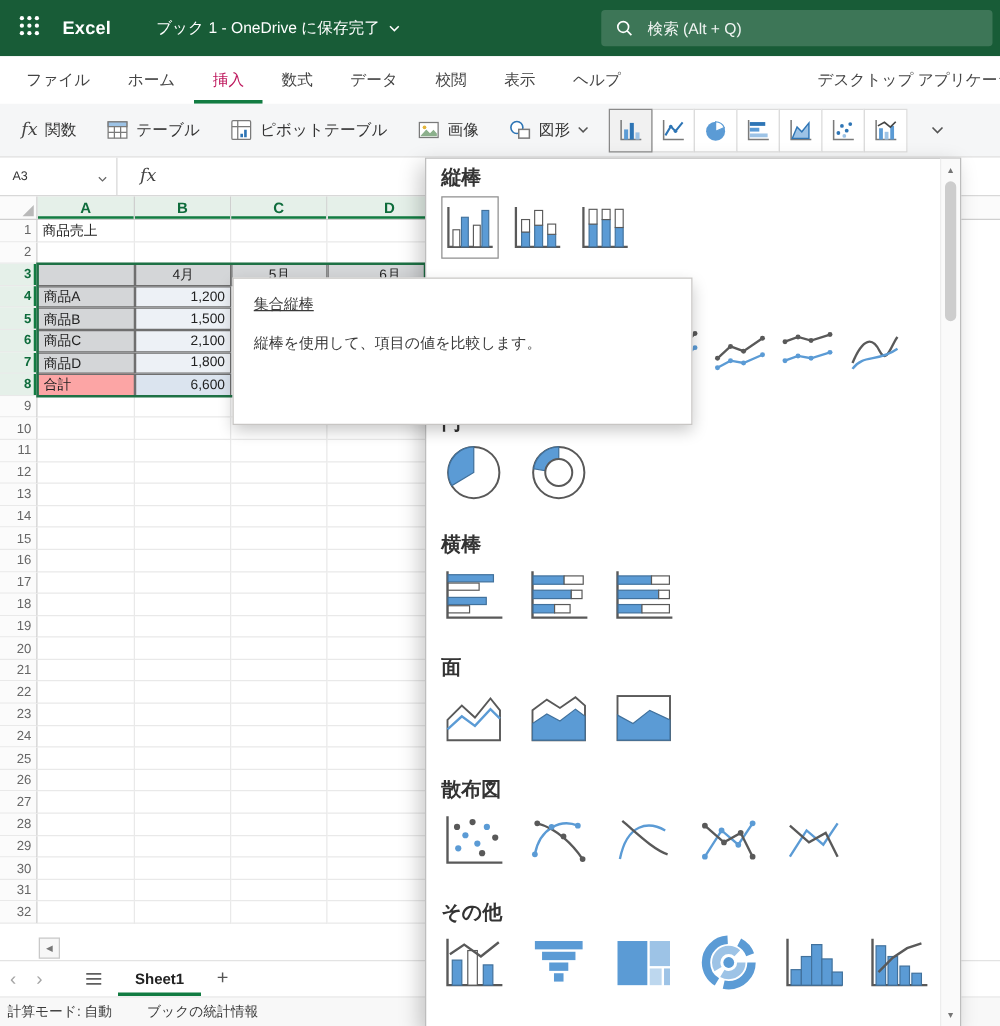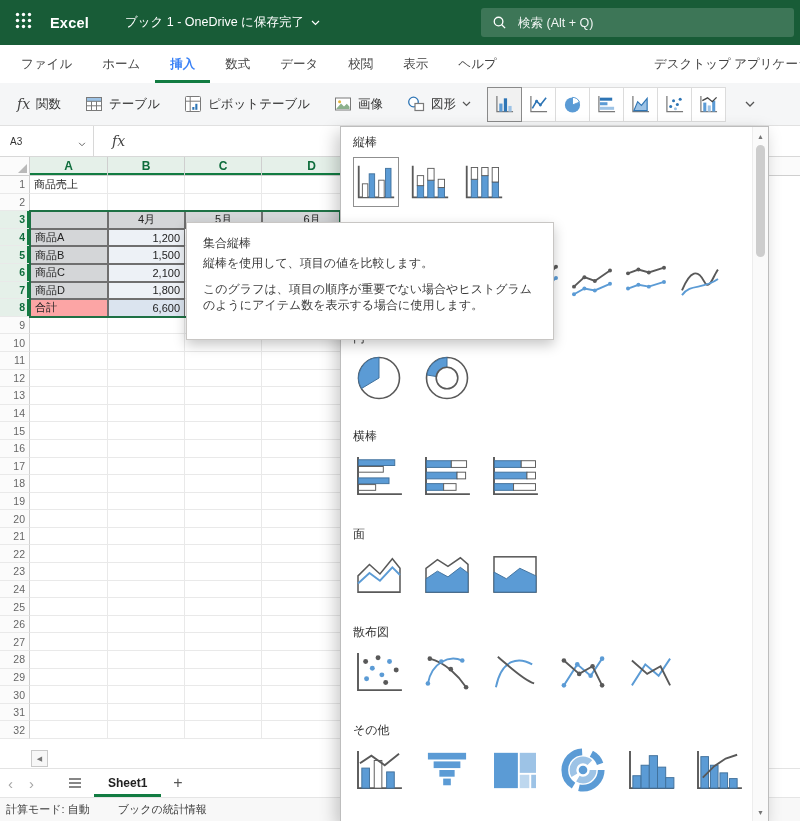--- a/index.html
+++ b/index.html
@@ -12,21 +12,21 @@
   .app-name{font-size:14.5px;font-weight:bold;margin:0 22px 0 4px;letter-spacing:.2px;}
   .doc-title{font-size:12.5px;display:flex;align-items:center;gap:7px;margin-left:14px;white-space:nowrap;}
   .search-box{position:absolute;left:481px;top:8px;width:313px;height:29px;background:rgba(255,255,255,.16);border-radius:3px;display:flex;align-items:center;gap:9px;padding:0 11px;box-sizing:border-box;}
   .search-box input{background:transparent;border:none;outline:none;color:#fff;font-size:12.5px;width:100%;font-family:inherit;}
   .search-box input::placeholder{color:rgba(255,255,255,.92);}
 
   
   .ribbon-tabs{position:absolute;top:45px;left:0;right:0;height:38px;background:#fff;display:flex;align-items:stretch;padding-left:6px;font-size:12.5px;color:#444;z-index:2;}
   .tab-list{display:flex;align-items:stretch;}
   .ribbon-tab{padding:0 15px;display:flex;align-items:center;cursor:pointer;white-space:nowrap;}
-  .ribbon-tab.active{color:#3b82f6;font-weight:bold;box-shadow:inset 0 -3px 0 #127C42;}
+  .ribbon-tab.active{color:#be185d;font-weight:normal;box-shadow:inset 0 -3px 0 #127C42;}
   .ribbon-right{margin-left:auto;display:flex;align-items:center;white-space:nowrap;overflow:hidden;max-width:146px;min-width:146px;color:#444;cursor:pointer;}
 
   
   .toolbar{position:absolute;top:83px;left:0;right:0;height:43px;background:#f5f6f7;border-bottom:1px solid #e1e1e1;display:flex;align-items:center;gap:10px;padding-left:10px;font-size:12.5px;color:#333;box-sizing:border-box;z-index:2;}
   .tb-btn{display:flex;align-items:center;gap:6px;padding:6px 7px;border-radius:2px;cursor:pointer;white-space:nowrap;}
   .fx-glyph{font-family:"DejaVu Serif","Liber ation Serif",serif;font-style:italic;font-size:14px;color:#444;}
   .chart-strip{display:flex;align-items:center;}
   .mini{width:33px;height:33px;border:1px solid #dcdcdc;background:#fff;display:flex;align-items:center;justify-content:center;margin-left:-1px;cursor:pointer;}
   .mini.pressed{border:1px solid #8a8a8a;background:#f1f1f1;position:relative;z-index:1;}
   .strip-chevron{margin-left:5px;cursor:pointer;display:flex;align-items:center;padding:4px;}
@@ -64,34 +64,34 @@
   .sheet-menu-btn{display:flex;align-items:center;padding:0 12px;margin-left:14px;cursor:pointer;}
   .sheet-tab{display:flex;align-items:center;padding:0 14px;font-size:12px;font-weight:bold;color:#222;box-shadow:inset 0 -3px 0 #127C42;cursor:pointer;}
   .add-sheet{display:flex;align-items:center;padding:0 12px;font-size:16px;color:#555;cursor:pointer;}
   .status-bar{position:absolute;top:797px;left:0;width:800px;height:24px;background:#f8f8f8;border-top:1px solid #e5e5e5;display:flex;align-items:center;gap:28px;padding-left:6px;font-size:11px;color:#3b3b3b;box-sizing:border-box;}
   .status-item{cursor:pointer;}
 
   
   .chart-dropdown{position:absolute;left:340px;top:126px;width:429px;height:696px;background:#fff;border:1px solid #bdbdbd;box-shadow:-4px 6px 16px rgba(0,0,0,.22);box-sizing:border-box;display:flex;z-index:30;}
   .menu-content{flex:1;padding:8px 0 0 12px;overflow:hidden;}
   .menu-section{margin-bottom:26px;}
-  .menu-title{font-size:12px;font-weight:normal;color:#333;line-height:15px;margin-bottom:7px;}
+  .menu-title{font-size:16px;font-weight:bold;color:#333;line-height:15px;margin-bottom:7px;}
   .menu-icons{display:flex;gap:8px;}
   .menu-section.wide .menu-icons{gap:16px;}
   .menu-icon{width:46px;height:50px;display:flex;align-items:center;justify-content:center;border:1px solid transparent;box-sizing:border-box;cursor:pointer;}
   .menu-section.wide .menu-icon{width:52px;}
   .menu-icon.selected{border:1px solid #8f8f8f;background:#fff;}
   .menu-scrollbar{width:15px;border-left:1px solid #ededed;background:#fafafa;position:relative;}
   .sb-arrow{position:absolute;left:0;width:15px;height:14px;display:flex;align-items:center;justify-content:center;color:#757575;font-size:7px;cursor:pointer;}
   .sb-up{top:2px;} .sb-down{bottom:2px;}
   .sb-thumb{position:absolute;left:3px;top:18px;width:9px;height:112px;background:#cdcdcd;border-radius:5px;cursor:pointer;}
 
   
   .tooltip{position:absolute;left:186px;top:222px;width:368px;height:118px;background:#fff;border:1px solid #c8c6c4;box-shadow:0 5px 12px rgba(0,0,0,.22);box-sizing:border-box;padding:12px 16px;z-index:40;font-size:12px;color:#3b3b3b;line-height:16px;}
-  .tooltip .tt-title{margin-bottom:4px;}
+  .tooltip .tt-title{margin-bottom:15px;text-decoration:underline;}
   .tooltip p{margin:0 0 10px 0;}
 </style>
 </head>
 <body>
 
 <div class="screen">
 
   <header class="topbar">
     <div class="waffle">
       <span>
@@ -871,16 +871,15 @@
     <div class="menu-scrollbar">
       <div class="sb-arrow sb-up">▲</div>
       <div class="sb-thumb"></div>
       <div class="sb-arrow sb-down">▼</div>
     </div>
   </div>
 
   <div class="tooltip">
     <div class="tt-title">集合縦棒</div>
     <p>縦棒を使用して、項目の値を比較します。</p>
-    <p>このグラフは、項目の順序が重要でない場合やヒストグラムのようにアイテム数を表示する場合に使用します。</p>
   </div>
 
 </div>
 
 </body></html>

